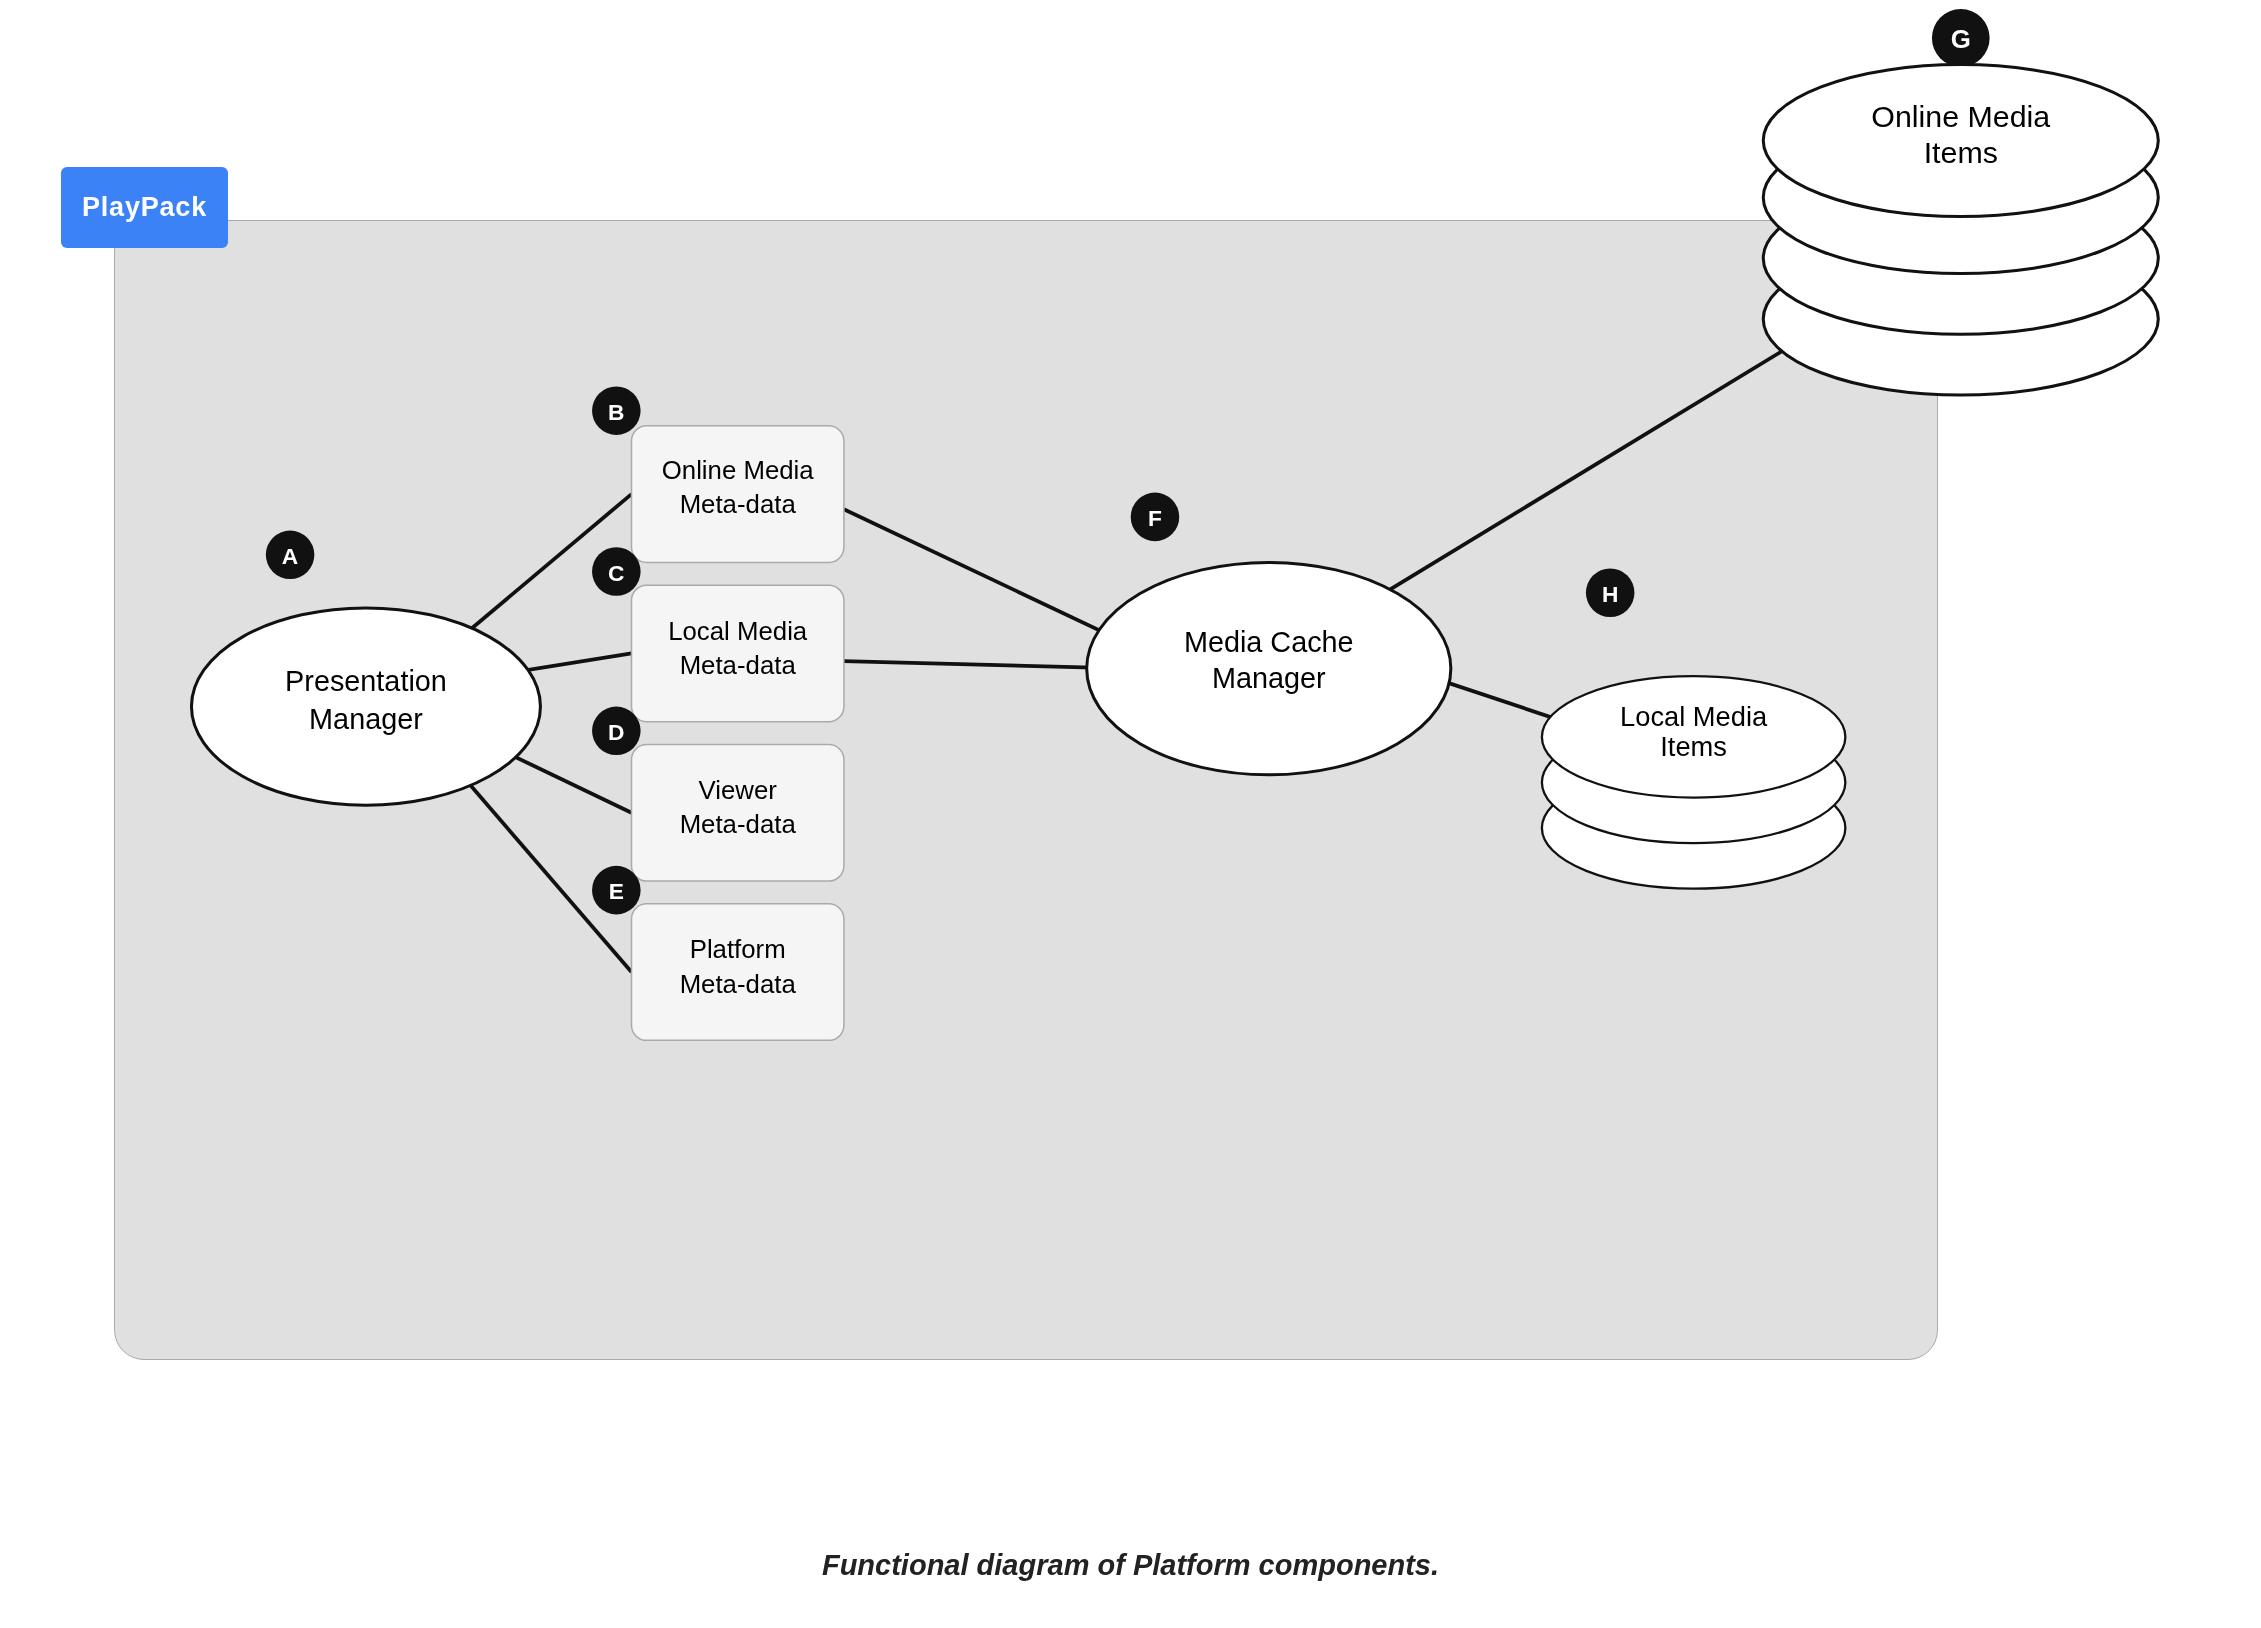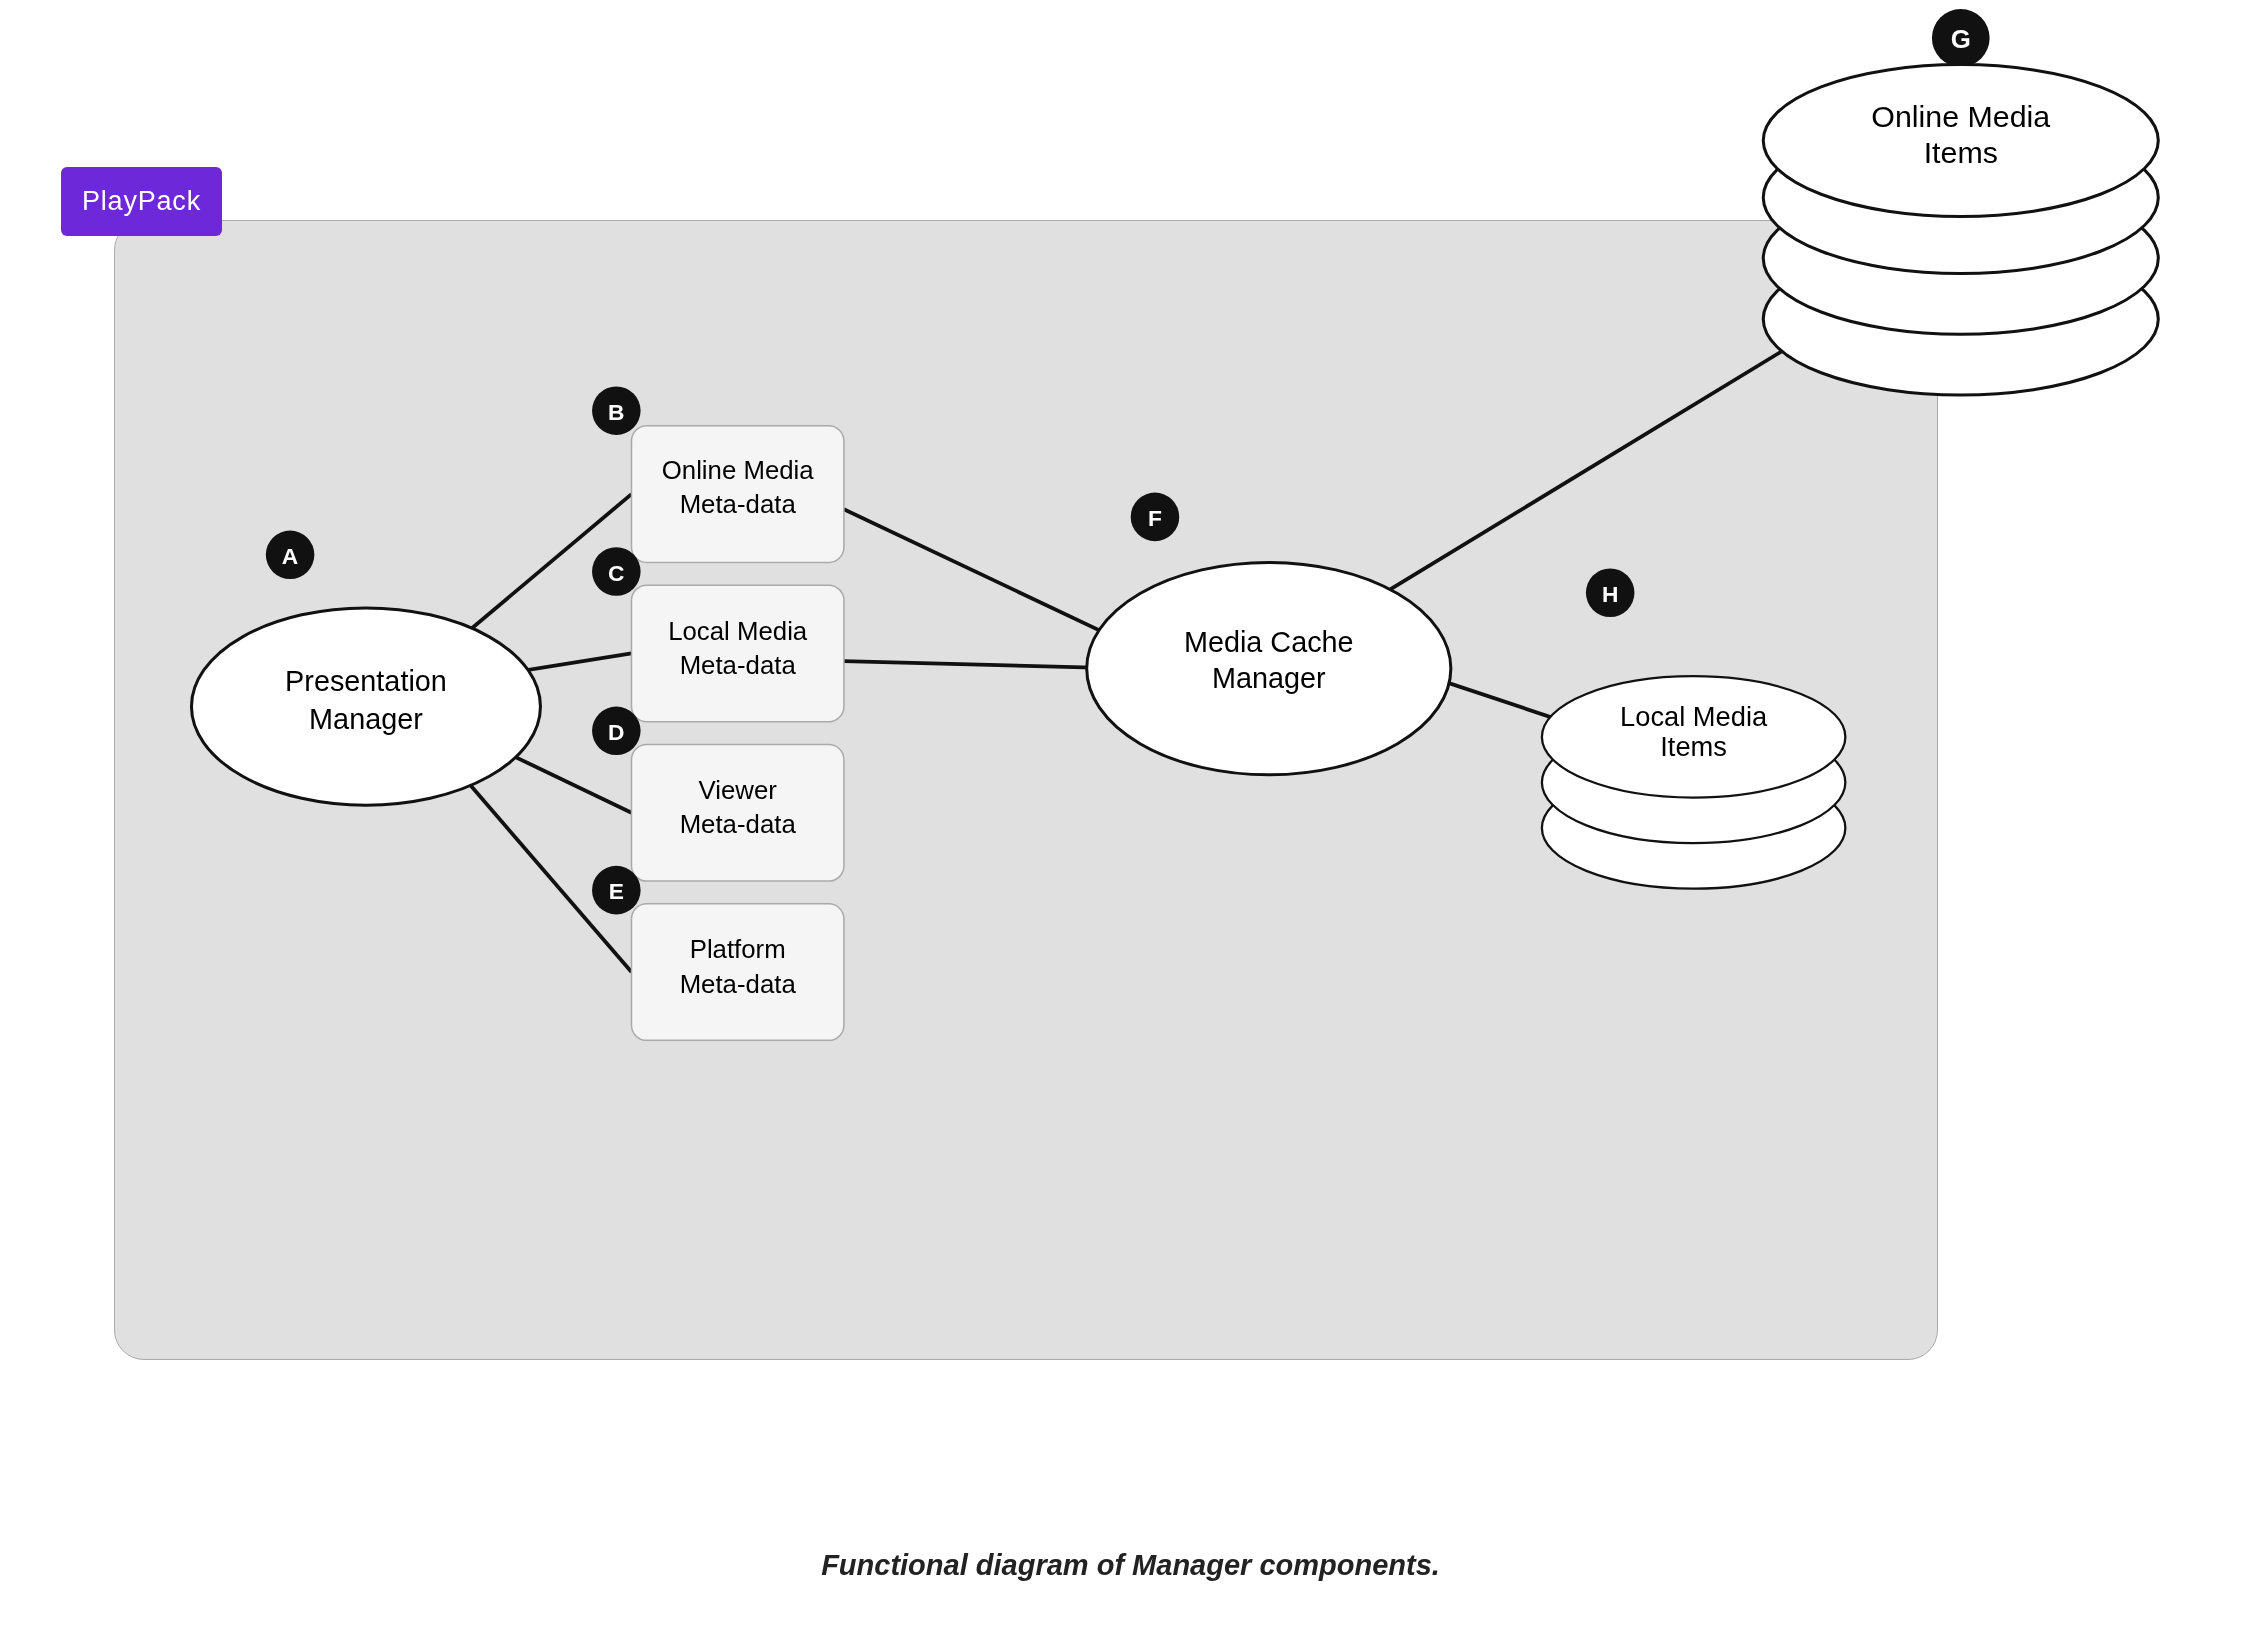--- a/index.html
+++ b/index.html
@@ -10,26 +10,26 @@
       height: 1628px;
       position: relative;
       overflow: hidden;
     }
 
     
     .app-label {
       position: absolute;
       top: 167px;
       left: 61px;
-      background: #6d28d9;
+      background: #3b82f6;
       color: #ffffff;
-      padding: 19px 21px;
+      padding: 25px 21px;
       border-radius: 6px;
       font-size: 27px;
-      font-weight: normal;
+      font-weight: bold;
       letter-spacing: 0.8px;
       z-index: 10;
     }
 
     
     .diagram-container {
       position: absolute;
       top: 220px;
       left: 114px;
       width: 1824px;
@@ -148,14 +148,14 @@
 
   <ellipse cx="530" cy="420" rx="260" ry="100" fill="white" stroke="#111" stroke-width="4"></ellipse>
   <ellipse cx="530" cy="340" rx="260" ry="100" fill="white" stroke="#111" stroke-width="4"></ellipse>
   <ellipse cx="530" cy="260" rx="260" ry="100" fill="white" stroke="#111" stroke-width="4"></ellipse>
   <ellipse cx="530" cy="185" rx="260" ry="100" fill="white" stroke="#111" stroke-width="4"></ellipse>
 
   <text x="530" y="167" text-anchor="middle" font-size="40" font-family="Arial">Online Media</text>
   <text x="530" y="215" text-anchor="middle" font-size="40" font-family="Arial">Items</text>
 </svg>
 
-<div class="caption">Functional diagram of Manager components.</div>
+<div class="caption">Functional diagram of Platform components.</div>
 
 
 </body></html>

